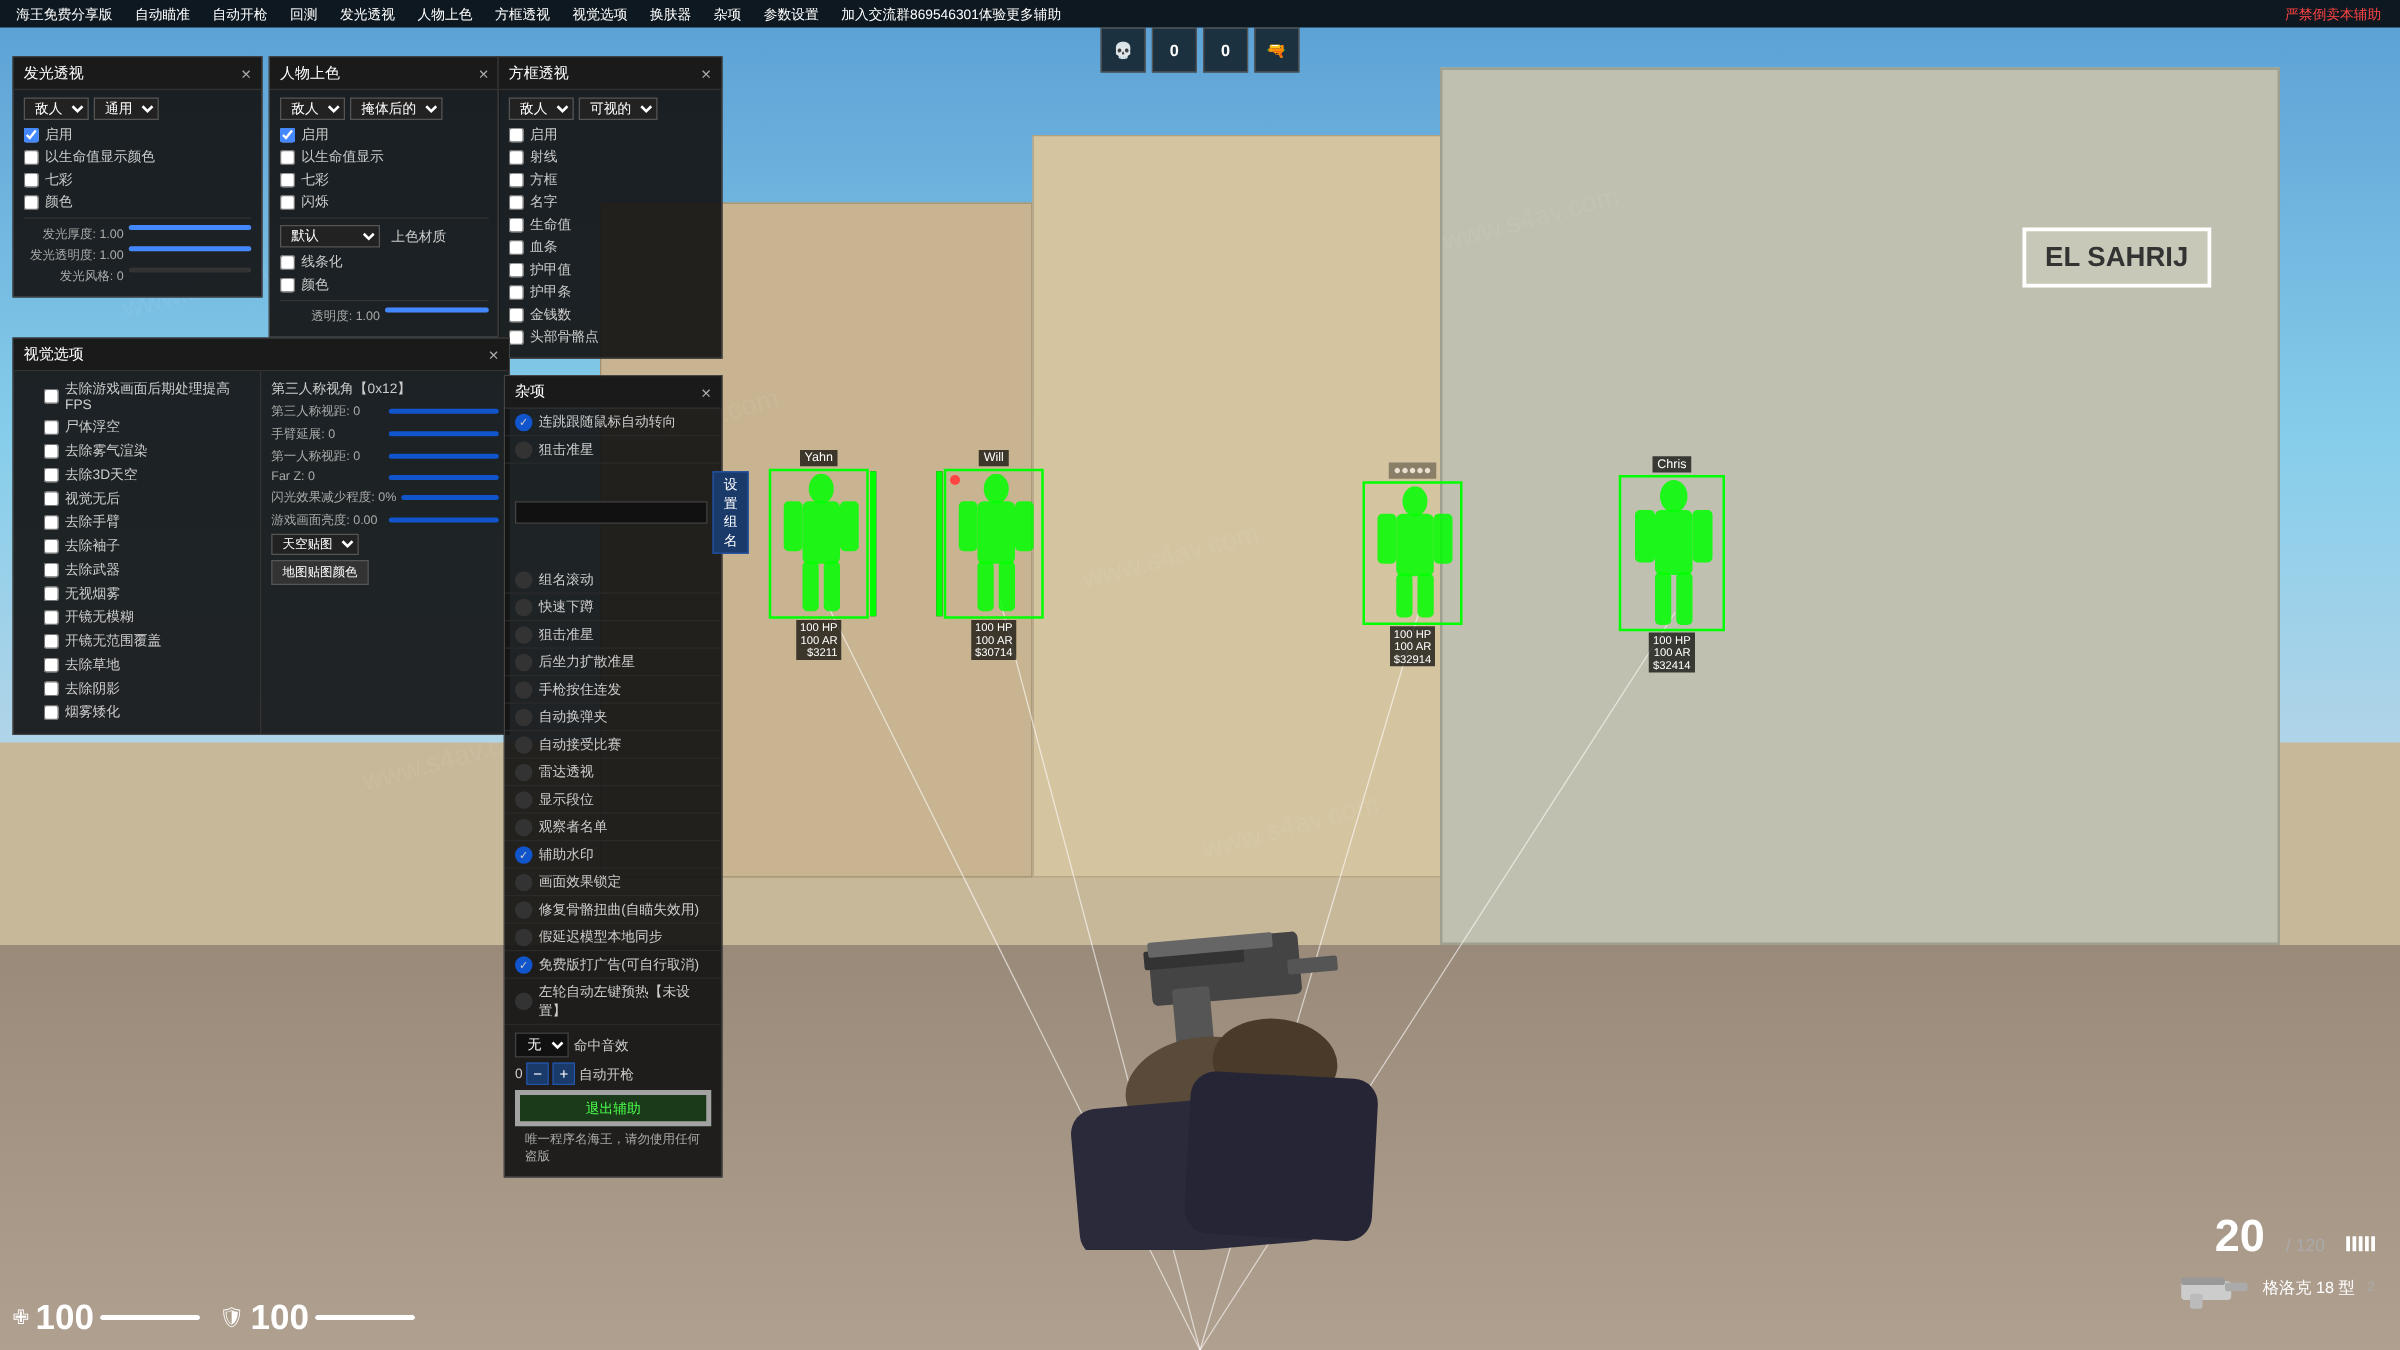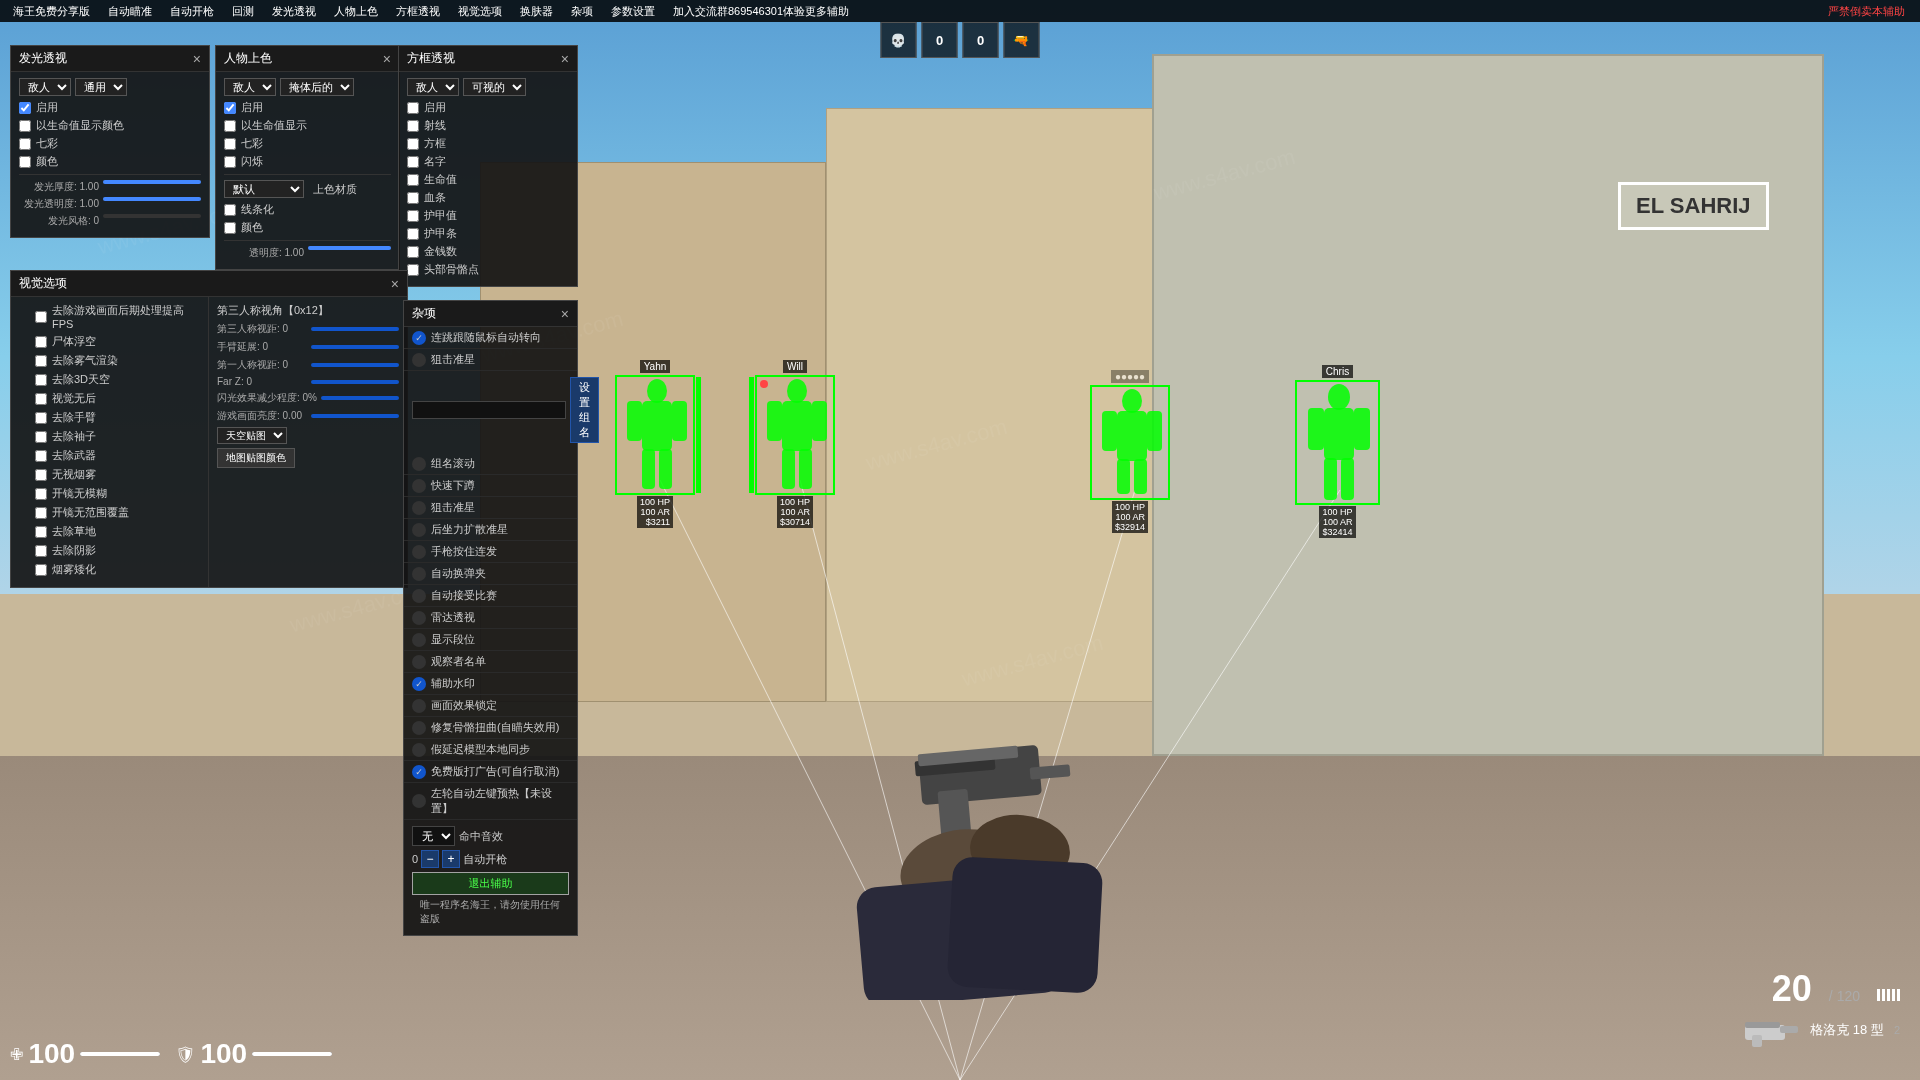--- a/index.html
+++ b/index.html
@@ -367,21 +367,21 @@
       background: #111;
       border: 1px solid #444;
       color: #fff;
       font-size: 11px;
       padding: 2px 5px;
       min-width: 35px;
     }
     .exit-btn {
       width: 100%;
       background: #1a3a1a;
-      border: 1px solid #a3a3a3;
+      border: 4px solid #a3a3a3;
       color: #4aff4a;
       font-size: 11px;
       padding: 3px;
       cursor: pointer;
       text-align: center;
       margin-top: 4px;
     }
     .watermark-notice {
       font-size: 10px;
       color: #aaa;

